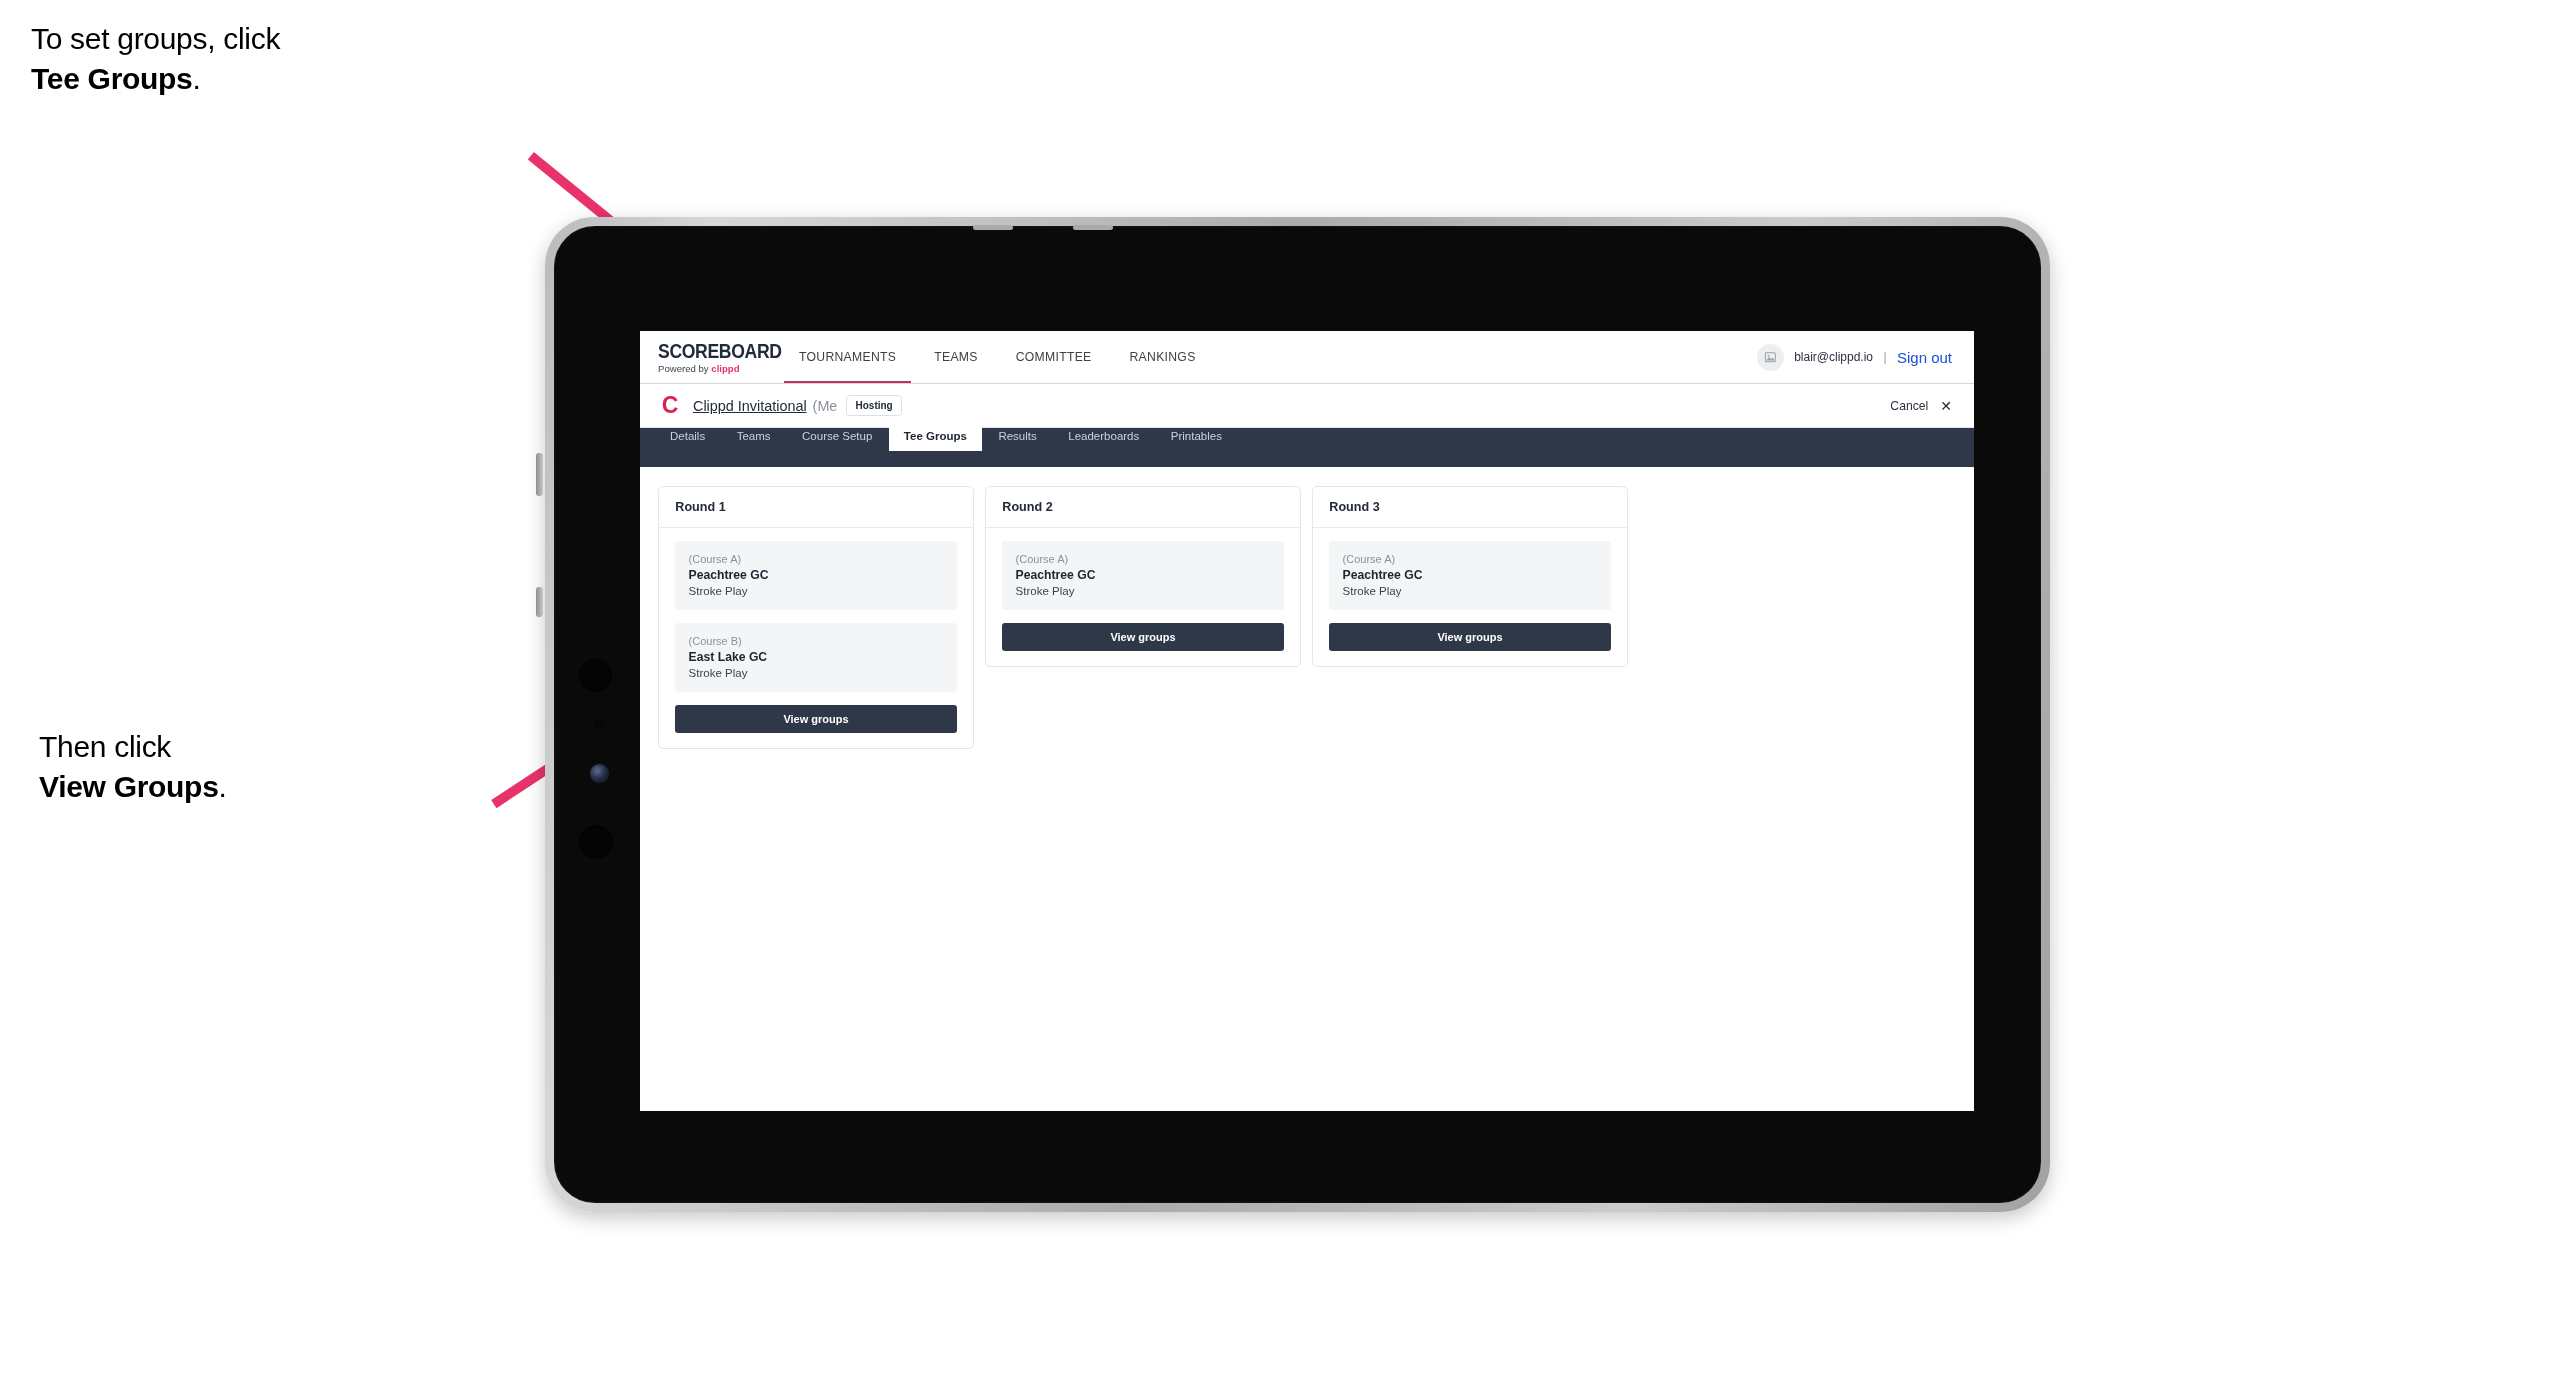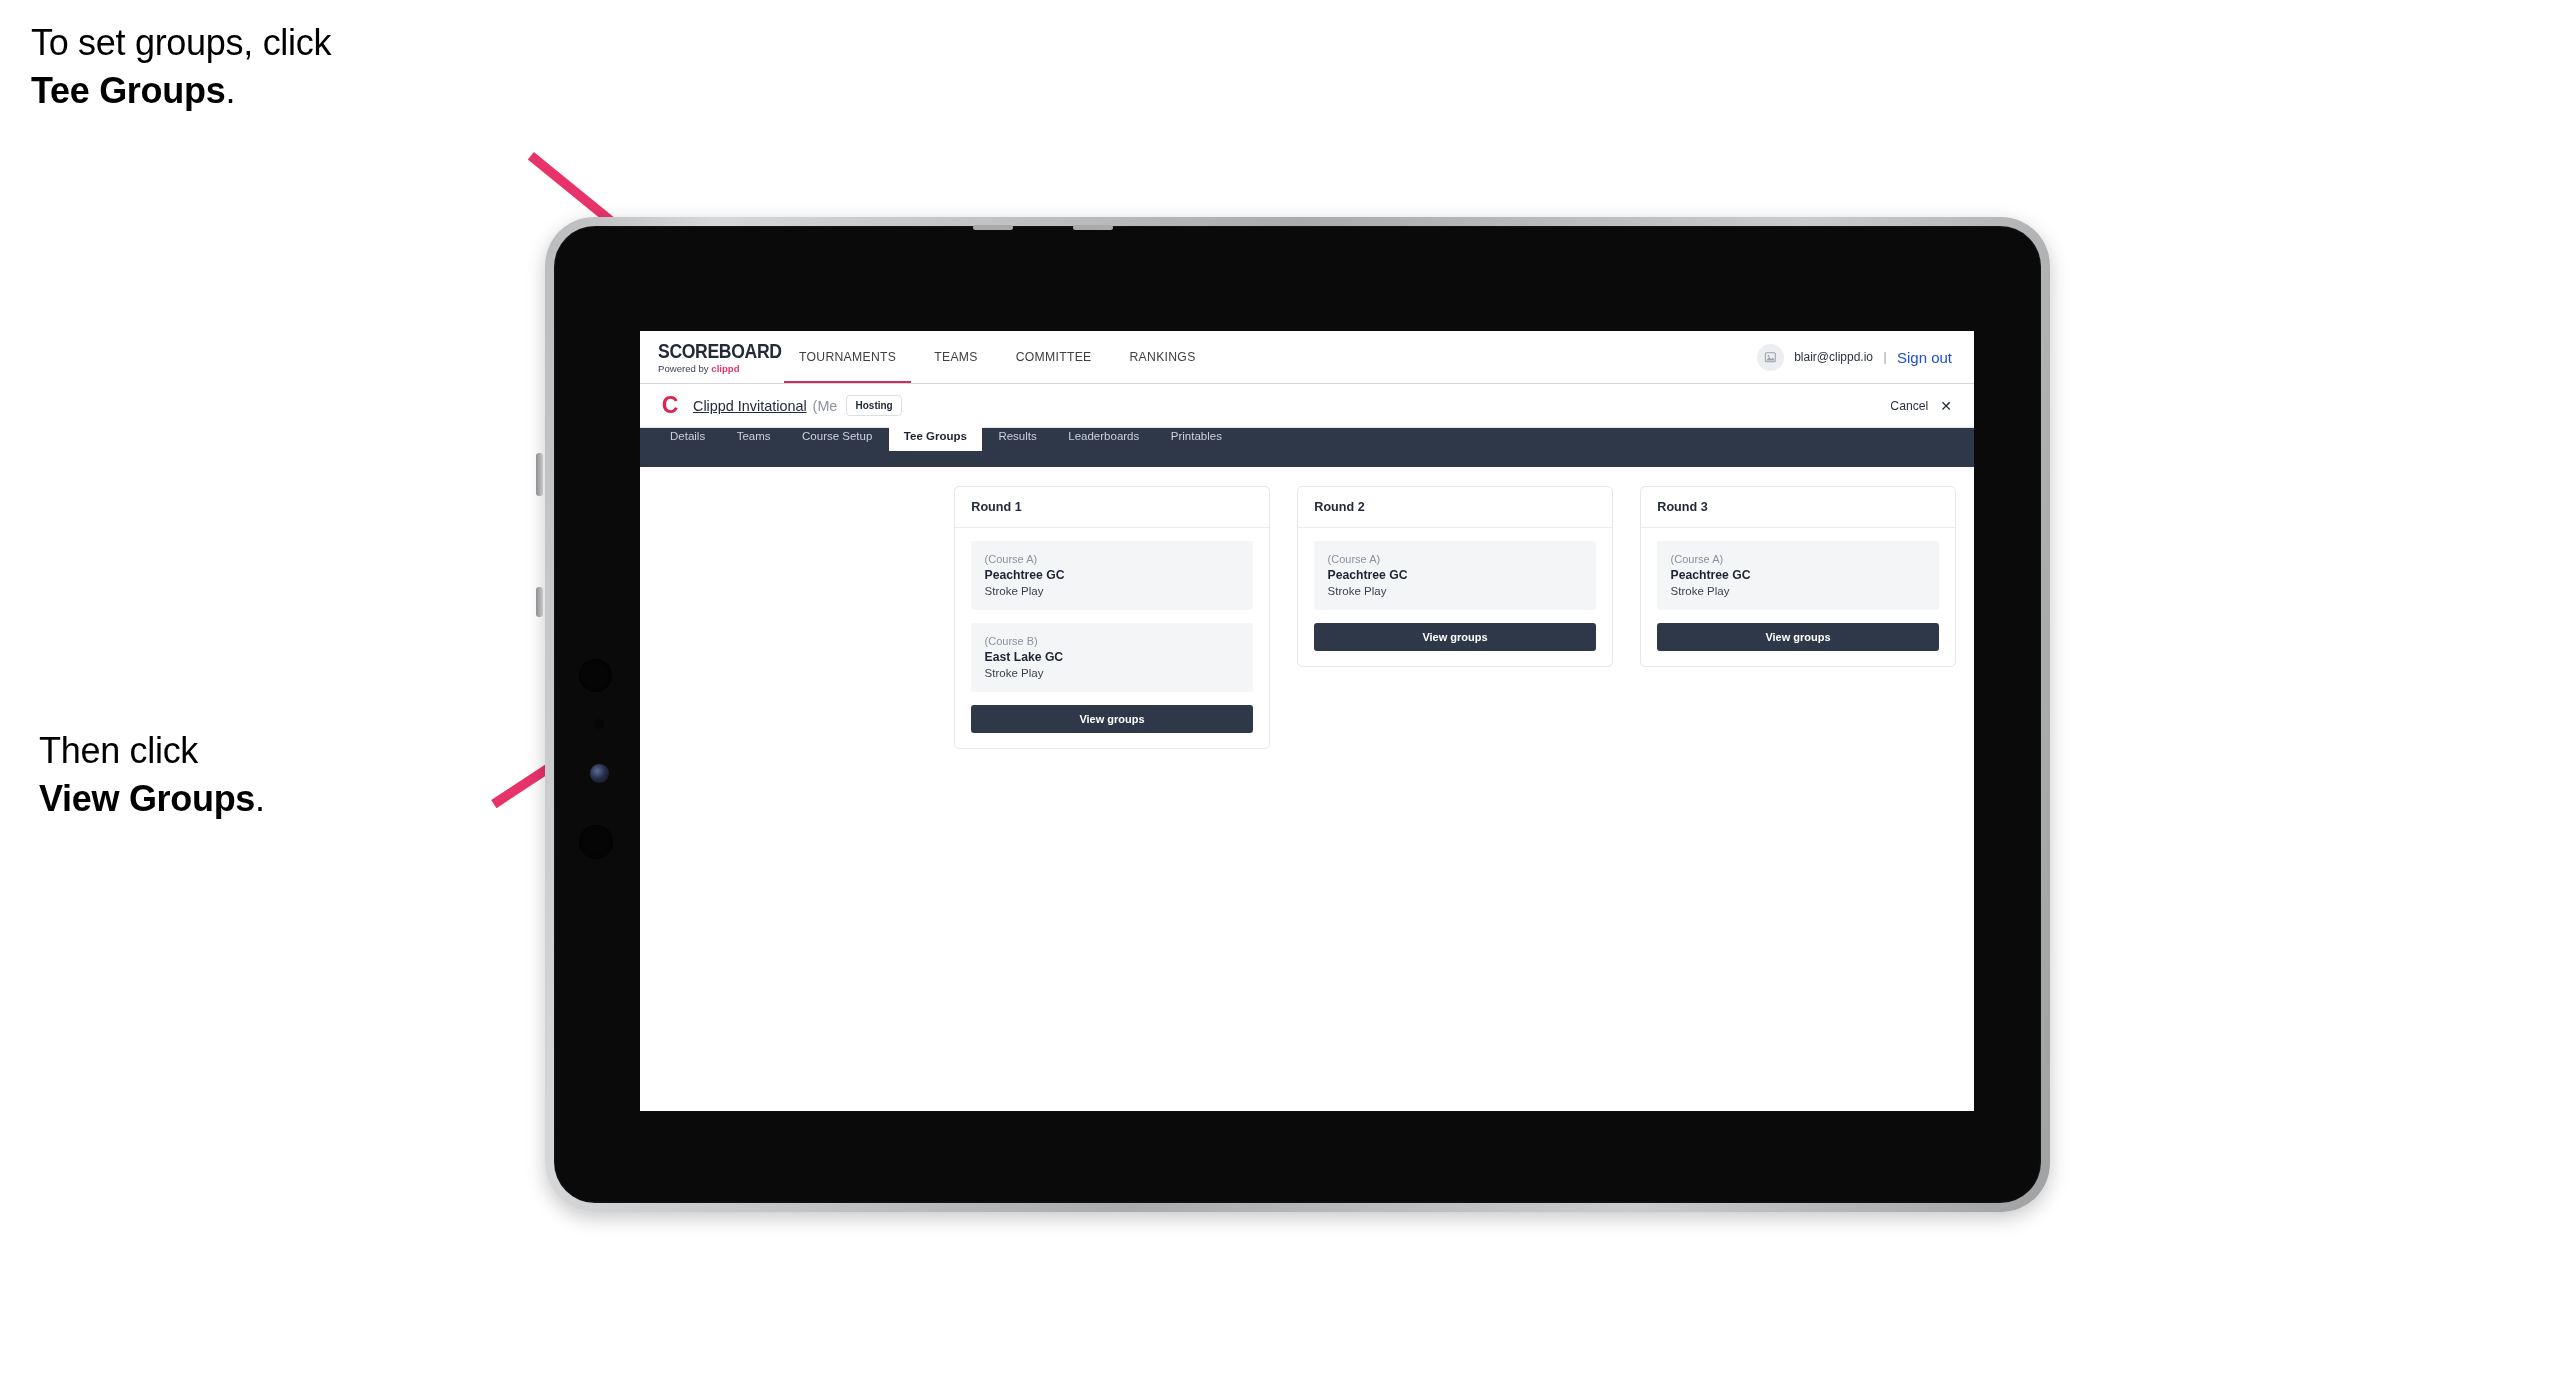--- a/index.html
+++ b/index.html
@@ -3,21 +3,21 @@
 <meta charset="utf-8">
 <style>
   * { margin:0; padding:0; box-sizing:border-box; }
   html,body { width:2576px; height:1386px; background:#ffffff; overflow:hidden; }
   body { font-family:"Liberation Sans", sans-serif; }
 
   #stage { position:relative; width:2576px; height:1386px; background:#fff; }
 
   
   .callout { position:absolute; color:#000; line-height:1.32; letter-spacing:-0.3px; }
-  .callout .ln { display:block; font-size:36px; font-weight:400; white-space:nowrap; }
+  .callout .ln { display:block; font-size:30px; font-weight:400; white-space:nowrap; }
   #callout-top { left:31px; top:19px; }
   #callout-bottom { left:39px; top:727px; }
 
   
   .arrow-svg { position:absolute; pointer-events:none; }
 
   
   #tablet {
     position:absolute; left:545px; top:217px; width:1505px; height:995px;
     border-radius:49px;
@@ -87,21 +87,21 @@
 
   
   #tab-bar { height:39px; background:#2e3848; display:flex; align-items:flex-end;
              padding:16px 15px; gap:1.5px; }
   .tab { font-size:11.5px; color:#ccd1da; padding:0 15px; height:30px;
          display:flex; align-items:center; cursor:pointer; }
   .tab.active { background:#ffffff; color:#1d2432; font-weight:700;
                 border-radius:6px 6px 0 0; height:31px; }
 
   
-  #content { background:#fff; padding:19px 18px 0 18px; display:flex; gap:27px; align-items:flex-start;justify-content:flex-end; }
+  #content { background:#fff; padding:19px 18px 0 18px; display:flex; gap:11px; align-items:flex-start; }
   .round-card { width:316px; border:0.7px solid #e4e6ea; border-radius:5.2px; background:#fff; overflow:hidden; }
   .round-head { height:41px; display:flex; align-items:center; padding:0 16.3px;
                 border-bottom:0.7px solid #e9ebee; }
   .round-title { font-size:12.6px; font-weight:700; color:#232b3a; }
   .round-body { padding:13.3px 16.3px 15px 16.3px; }
   .course-block { background:#f4f5f7; border-radius:3px; padding:12px 13.3px 12.6px 13.3px; margin-bottom:13.3px; }
   .course-tag { font-size:11px; color:#8b919c; margin-bottom:3px; }
   .course-name { font-size:12.2px; font-weight:700; color:#1d2432; margin-bottom:3px; }
   .course-format { font-size:11.5px; color:#3b424f; }
   .view-groups-btn { width:100%; height:28px; background:#2e3848; color:#fff;

